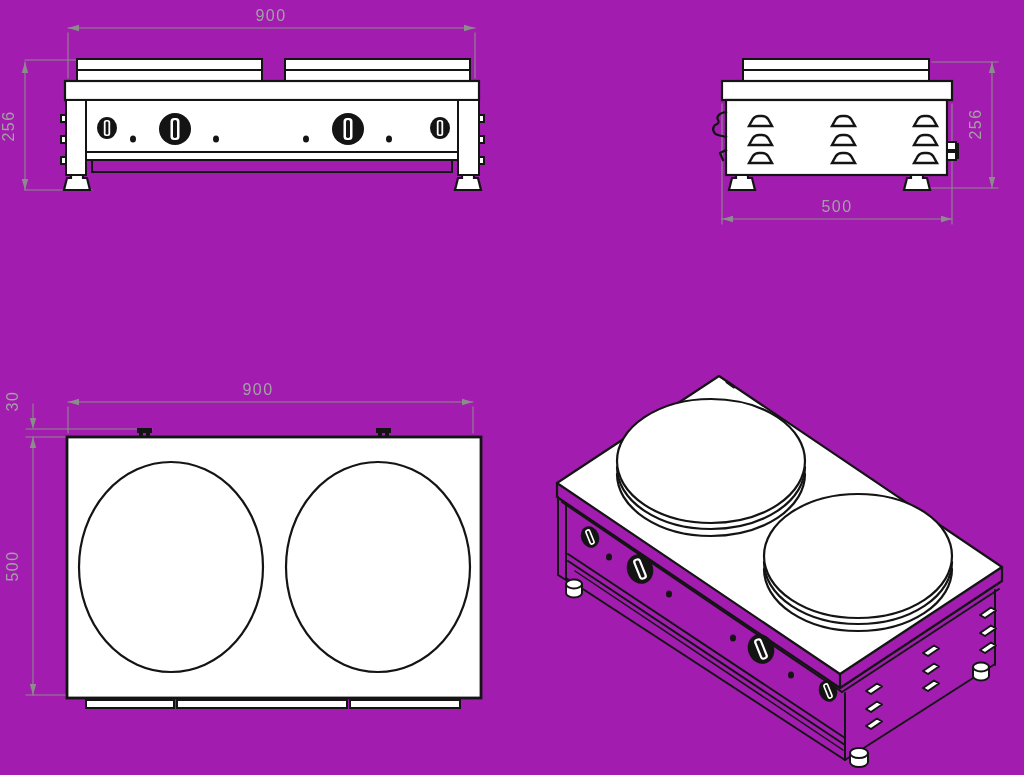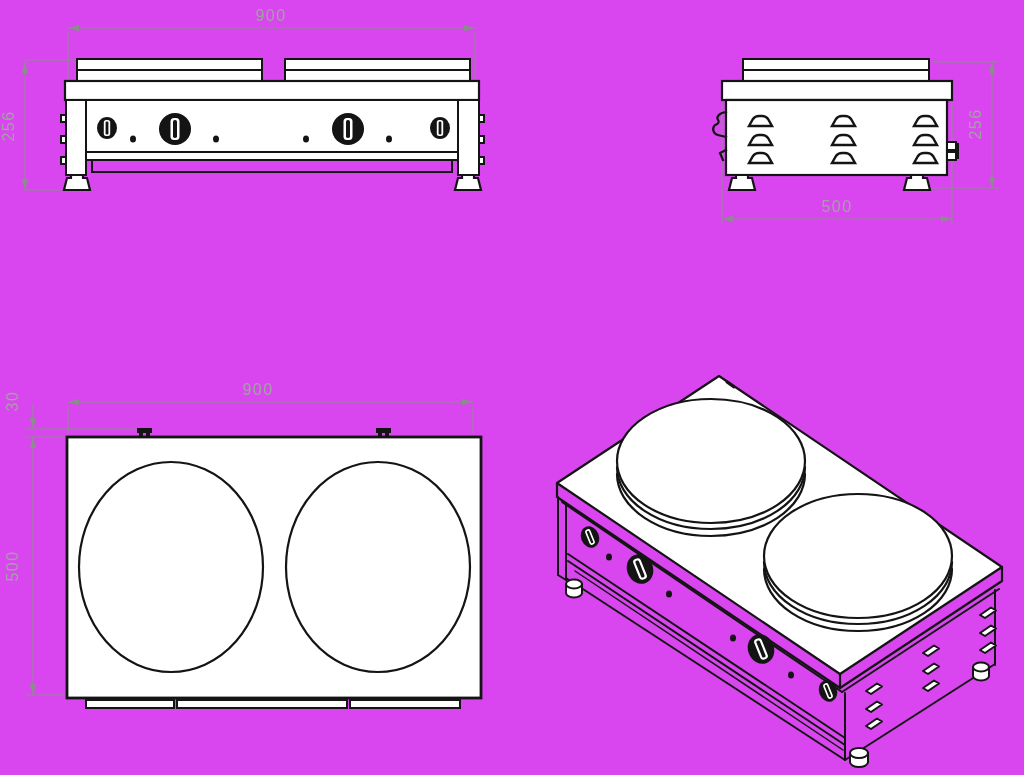--- a/index.html
+++ b/index.html
@@ -1,19 +1,19 @@
 <!DOCTYPE html>
 <html><head>
 <meta charset="utf-8">
 <style>
   html,body{margin:0;padding:0;background:#ffffff;}
   .canvas{
     position:relative;
     width:1024px;height:775px;
-    background:#d946ef;
+    background:#a21caf;
     overflow:hidden;
     font-family:"Liberation Sans", sans-serif;
   }
   svg text{
     font-family:"Liberation Sans","DejaVu Sans",sans-serif;
     font-weight:400;
     letter-spacing:1.5px;
   }
   .dimtxt{fill:#a2a2a2;font-size:16px;}
 </style>

